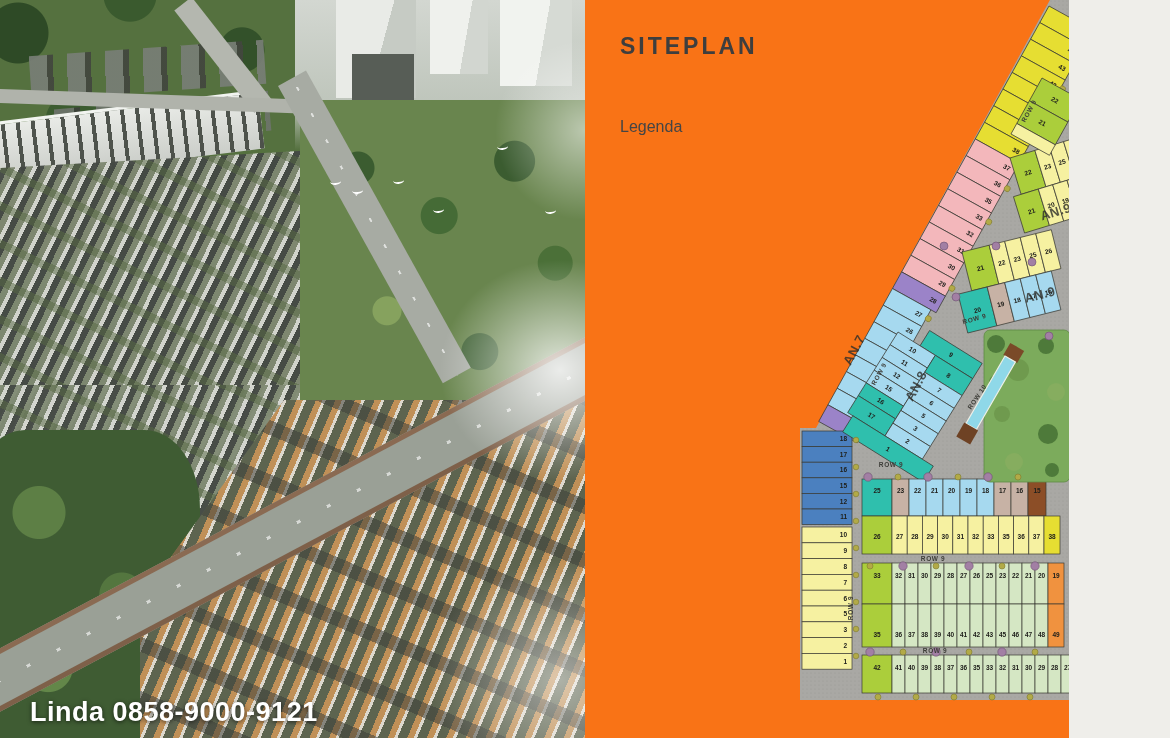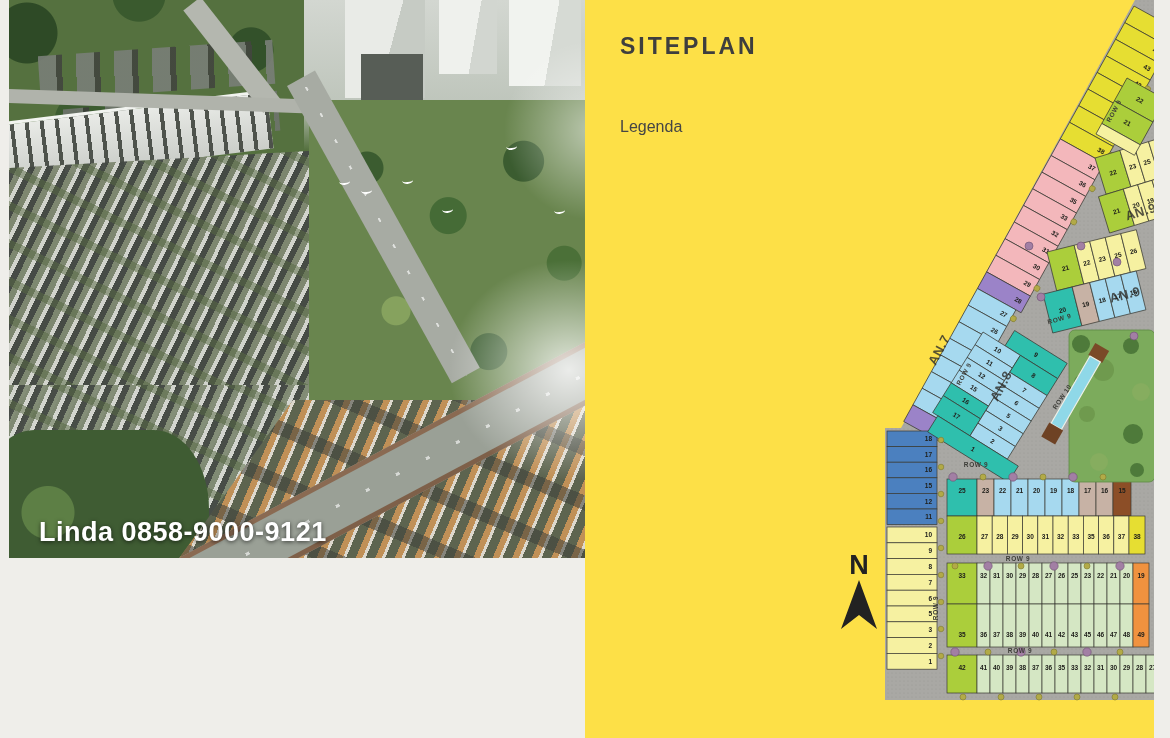--- a/index.html
+++ b/index.html
@@ -1,19 +1,19 @@
 <!DOCTYPE html>
 <html><head>
 <meta charset="utf-8">
 <style>
   html,body{margin:0;padding:0;}
   body{width:1170px;height:738px;position:relative;overflow:hidden;
        background:#efeeea;font-family:"Liberation Sans",sans-serif;}
   
-  .photo{position:absolute;left:9px;top:0;width:585px;height:558px;overflow:hidden;
+  .photo{position:absolute;left:0;top:0;width:585px;height:738px;overflow:hidden;
          background:linear-gradient(155deg,#8a977a 0%,#758462 45%,#687a58 100%);}
   .photo div{position:absolute;}
   .ph-grass-tl{left:-30px;top:-30px;width:400px;height:210px;background-color:#55713f;
     background-image:radial-gradient(circle at 12% 30%,#2e4a26 0 30px,rgba(0,0,0,0) 31px),
     radial-gradient(circle at 40% 12%,#3a5a2e 0 26px,rgba(0,0,0,0) 27px),
     radial-gradient(circle at 68% 38%,#33512a 0 22px,rgba(0,0,0,0) 23px),
     radial-gradient(circle at 26% 72%,#3c5c30 0 28px,rgba(0,0,0,0) 29px),
     radial-gradient(circle at 58% 78%,#2f4a26 0 20px,rgba(0,0,0,0) 21px),
     radial-gradient(circle at 88% 64%,#3a5a2e 0 18px,rgba(0,0,0,0) 19px);}
   .ph-apts-a{left:30px;top:48px;width:235px;height:44px;transform:rotate(-4deg);opacity:.92;
@@ -66,21 +66,21 @@
   .ph-fog1{left:440px;top:260px;width:240px;height:220px;
     background:radial-gradient(closest-side,rgba(255,255,255,.8),rgba(255,255,255,0));}
   .ph-fog2{left:495px;top:40px;width:180px;height:180px;
     background:radial-gradient(closest-side,rgba(255,255,255,.55),rgba(255,255,255,0));}
   .ph-fog3{left:430px;top:560px;width:260px;height:240px;
     background:radial-gradient(closest-side,rgba(255,255,255,.5),rgba(255,255,255,0));}
   .bird{width:11px;height:5px;border-bottom:2px solid #fff;border-radius:0 0 50% 50%;transform:rotate(-6deg);}
   .ph-caption{left:30px;bottom:10px;color:#fff;font-size:27px;font-weight:bold;letter-spacing:.5px;
     text-shadow:0 1px 4px rgba(0,0,0,.65);}
   
-  .panel{position:absolute;left:585px;top:0;width:569px;height:738px;background:#fde047;}
+  .panel{position:absolute;left:585px;top:0;width:484px;height:738px;background:#f97316;}
   .title{position:absolute;left:35px;top:33px;font-size:23px;font-weight:700;letter-spacing:3px;color:#3e3e3e;}
   .legend-title{position:absolute;left:35px;top:118px;font-size:16px;font-weight:400;color:#454545;}
   .legend{position:absolute;left:35px;top:148px;}
   .north{position:absolute;left:251px;top:550px;width:46px;text-align:center;}
   .north .n-letter{font-size:27px;font-weight:700;color:#222;display:block;line-height:30px;}
   #map{position:absolute;right:0;top:0;}
   .lot-num{font:700 6.5px "Liberation Sans",sans-serif;fill:#20201c;}
   .row-lbl{font:700 6.5px "Liberation Sans",sans-serif;fill:#3d3d38;letter-spacing:.6px;}
   .area-lbl{font:700 13px "Liberation Sans",sans-serif;fill:#2e2e2a;letter-spacing:.5px;opacity:.8;}
 </style>

